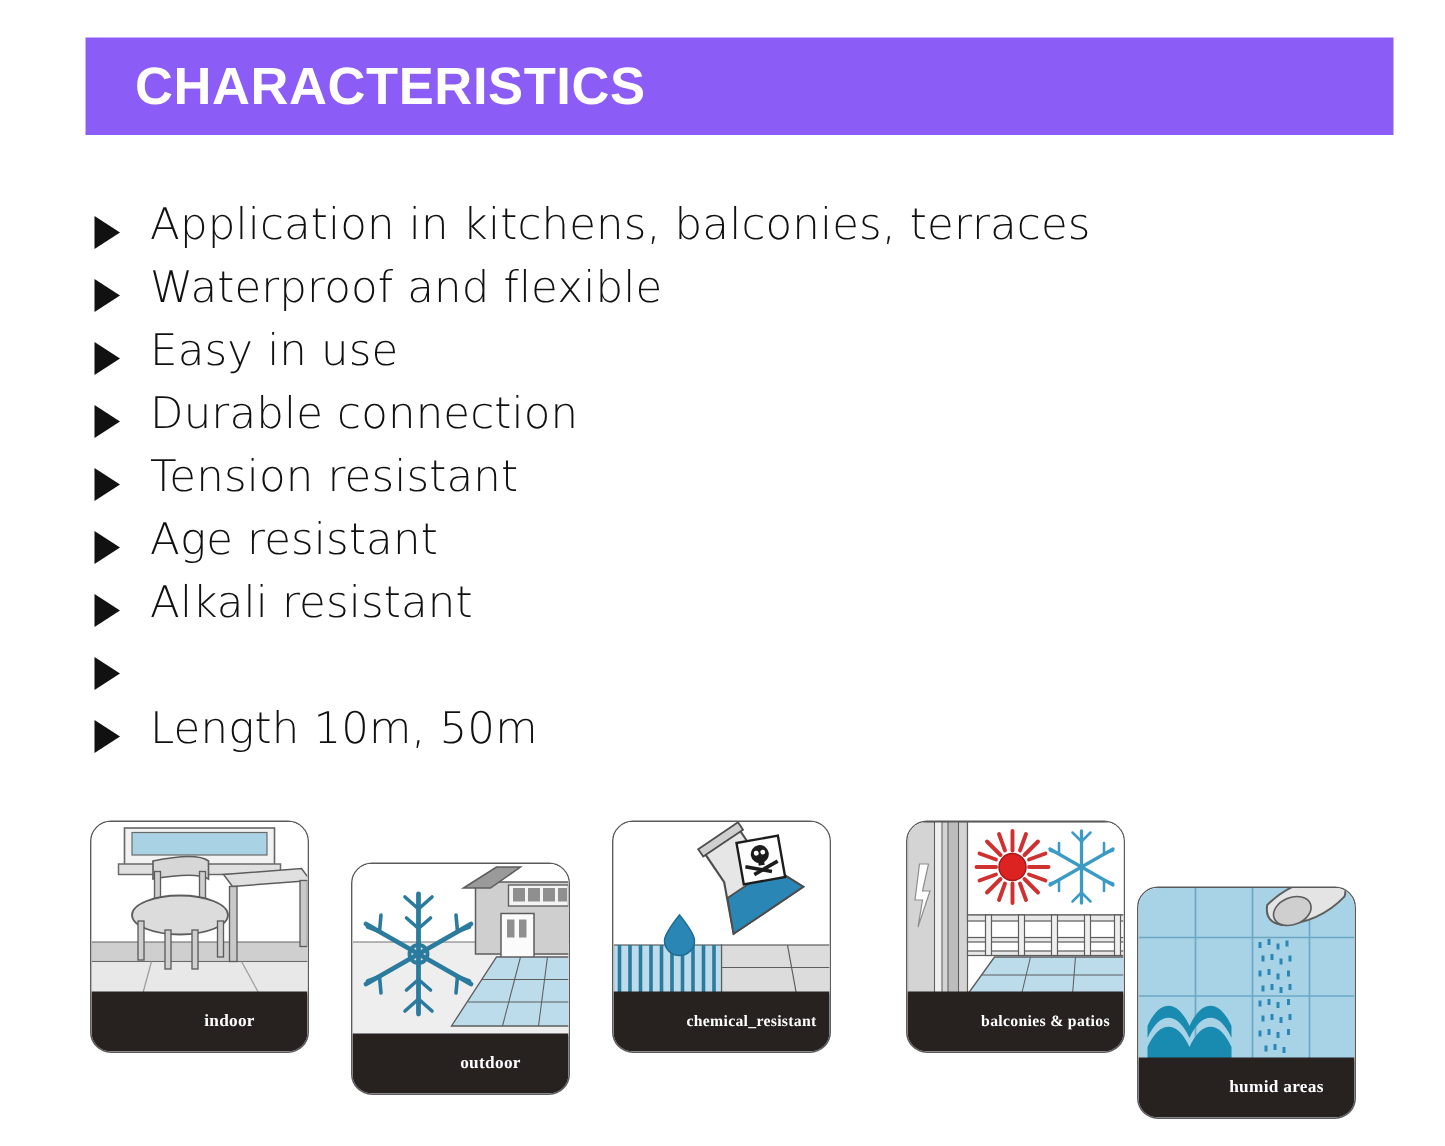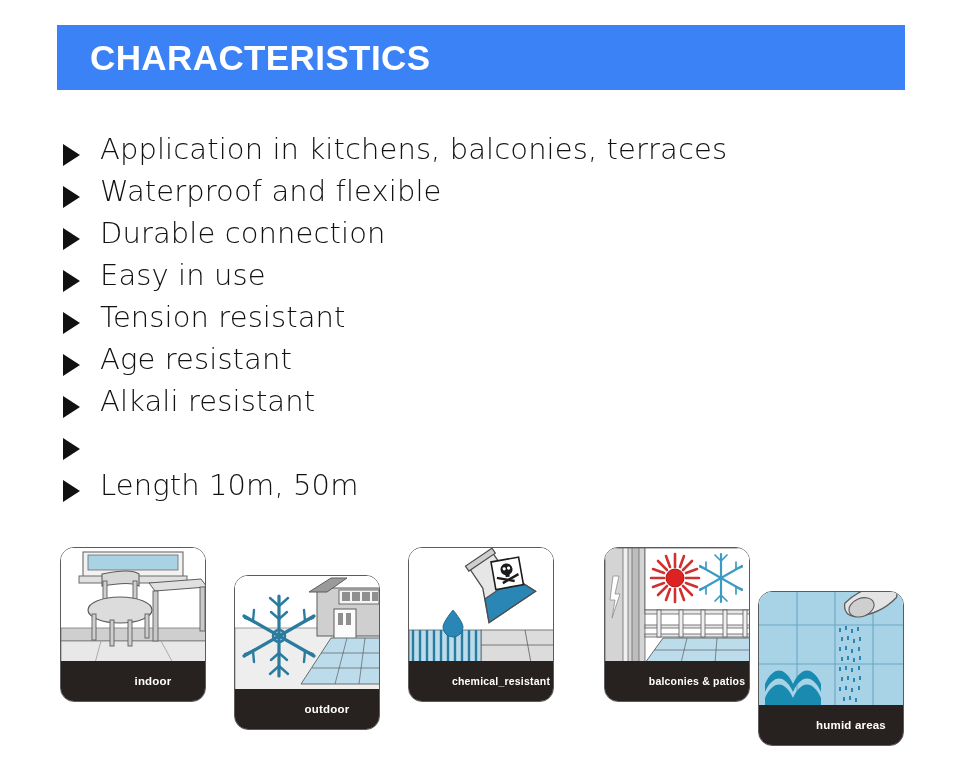--- a/index.html
+++ b/index.html
@@ -15,21 +15,22 @@
     position: relative;
   }
 
   
   #header-band {
     position: absolute;
     left: 57px;
     top: 25px;
     width: 848px;
     height: 65px;
-    background: #3b82f6;
+    background: #8b5cf6;
+    padding-left: 24px;
   }
   #header-title {
     position: absolute;
     left: 33px;
     top: 50%;
     transform: translateY(-50%);
     color: #ffffff;
     font-size: 35px;
     font-weight: bold;
     letter-spacing: 0.4px;
@@ -110,21 +111,21 @@
     height: 40px;
     background: #272120;
     display: flex;
     align-items: center;
     justify-content: center;
   }
   .card-label {
     color: #ffffff;
     font-size: 11.5px;
     font-weight: bold;
-    font-family: Liberation Sans, sans-serif;
+    font-family: Liberation Serif, serif;
     letter-spacing: 0.2px;
     white-space: nowrap;
     padding-left: 40px;
   }
   .card-label.small { font-size: 10.5px; }
 </style>
 </head>
 <body>
 
 <div id="header-band">
@@ -141,27 +142,27 @@
   <li class="feature-row">
     <span class="bullet-marker">
         <span class="tri"></span>
       </span>
     <span class="feature-text">Waterproof and flexible</span>
   </li>
   <li class="feature-row">
     <span class="bullet-marker">
         <span class="tri"></span>
       </span>
+    <span class="feature-text">Easy in use</span>
+  </li>
+  <li class="feature-row">
+    <span class="bullet-marker">
+        <span class="tri"></span>
+      </span>
     <span class="feature-text">Durable connection</span>
-  </li>
-  <li class="feature-row">
-    <span class="bullet-marker">
-        <span class="tri"></span>
-      </span>
-    <span class="feature-text">Easy in use</span>
   </li>
   <li class="feature-row">
     <span class="bullet-marker">
         <span class="tri"></span>
       </span>
     <span class="feature-text">Tension resistant</span>
   </li>
   <li class="feature-row">
     <span class="bullet-marker">
         <span class="tri"></span>

